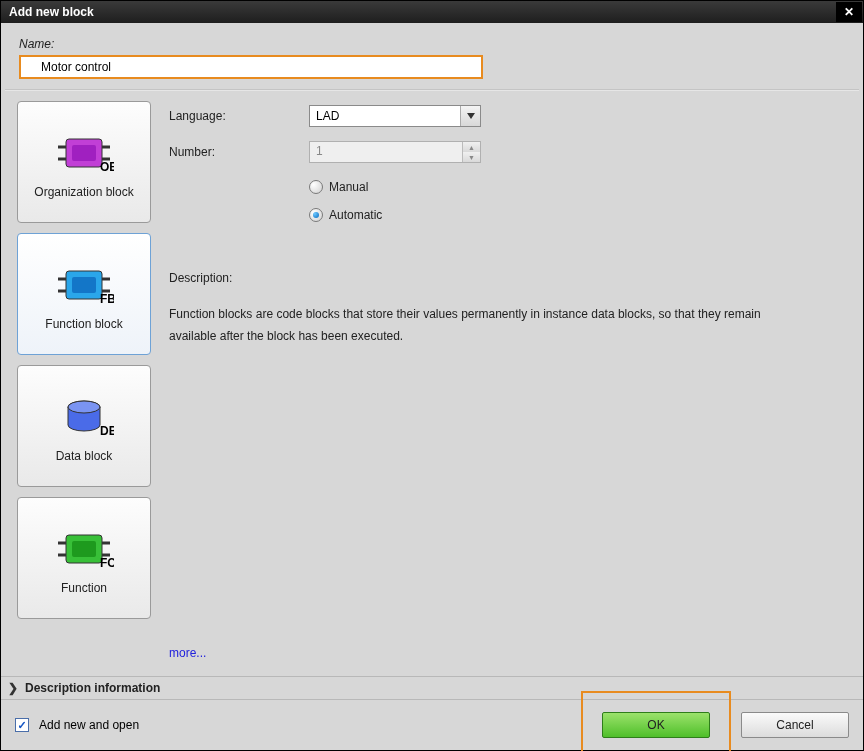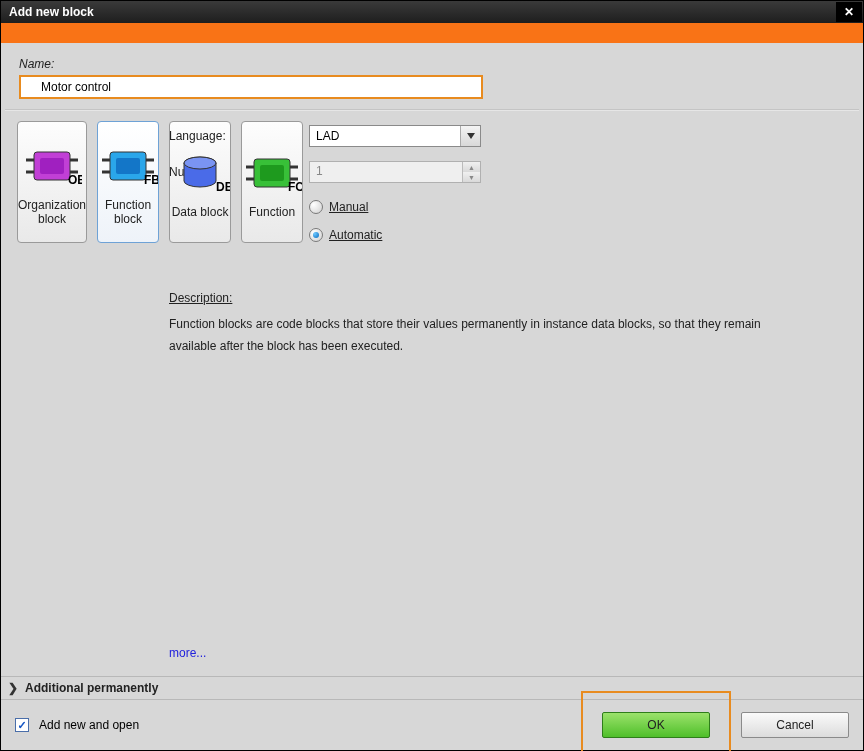--- a/index.html
+++ b/index.html
@@ -1,21 +1,21 @@
 <!DOCTYPE html>
 <html><head>
 <meta charset="utf-8">
 <style>
   * { box-sizing: border-box; margin: 0; padding: 0; font-family: Tahoma, Arial, sans-serif; font-size: 12px; }
   body { background: #fff; }
   .dialog {
     width: 864px; height: 751px;
-    background: #f97316;
+    background: #a16207;
     border: 1px solid #000;
-    display: flex; flex-direction: column; gap: 20px;
+    display: flex; flex-direction: column;
   }
   .titlebar {
     height: 22px;
     background: linear-gradient(to bottom, #3a3a3a, #1e1e1e);
     color: #fff;
     display: flex; align-items: center;
     padding-left: 8px;
     font-weight: bold;
   }
   .titlebar .spacer { flex: 1; }
@@ -58,21 +58,21 @@
   }
   .main-row {
     flex: 1;
     display: flex;
     padding: 10px 16px;
     gap: 18px;
     min-height: 0;
   }
   .block-list {
     width: 134px;
-    display: flex; flex-direction: row; gap: 10px;
+    display: flex; flex-direction: column; gap: 10px;
   }
   .block-btn {
     width: 134px; height: 122px;
     background: linear-gradient(to bottom, #fdfdfd, #e9e9e9);
     border: 1px solid #9a9a9a;
     border-radius: 4px;
     display: flex; flex-direction: column; align-items: center; justify-content: center;
     cursor: pointer;
     padding-top: 6px;
   }
@@ -127,23 +127,23 @@
   .radio-row { display: flex; align-items: center; height: 24px; gap: 6px; margin-bottom: 4px; }
   .radio-outer {
     width: 14px; height: 14px; border: 1px solid #7a7a7a; border-radius: 50%;
     background: radial-gradient(circle at 30% 30%, #fff, #d0d0d0);
     display: flex; align-items: center; justify-content: center;
   }
   .radio-outer.checked::after {
     content:""; width:6px;height:6px;border-radius:50%;
     background: radial-gradient(circle at 30% 30%, #6cc8ff, #0a6bbf);
   }
-  .radio-label { color:#222;text-decoration:underline; }
+  .radio-label { color:#222; }
   .desc-section { margin-top: 40px; }
-  .desc-label { color:#222; margin-bottom: 8px; text-decoration: underline; }
+  .desc-label { color:#222; margin-bottom: 18px; }
   .desc-text { color:#222; line-height: 22px; max-width: 640px; }
   .more-link { color:#2222dd; margin-top: auto; margin-bottom: 6px; cursor:pointer; }
   .expander {
     border-top: 1px solid #b8b8b8;
     border-bottom: 1px solid #b8b8b8;
     background: #d7d7d7;
     height: 24px;
     display: flex; align-items: center;
     padding: 0 6px; gap: 6px;
   }
@@ -311,21 +311,21 @@
           <div class="desc-label">Description:</div>
           <div class="desc-text">Function blocks are code blocks that store their values permanently in instance data blocks, so that they remain available after the block has been executed.</div>
         </div>
 
         <div class="more-link">more...</div>
       </div>
     </div>
 
     <div class="expander">
       <span class="expander-chevron">❯</span>
-      <span class="expander-label">Additional permanently</span>
+      <span class="expander-label">Description information</span>
     </div>
 
     <div class="footer">
       <div class="checkbox checked"></div>
       <span>Add new and open</span>
       <div class="footer-spacer"></div>
       <span class="ok-wrap">
         <button class="btn btn-ok">OK</button>
       </span>
       <button class="btn">Cancel</button>

